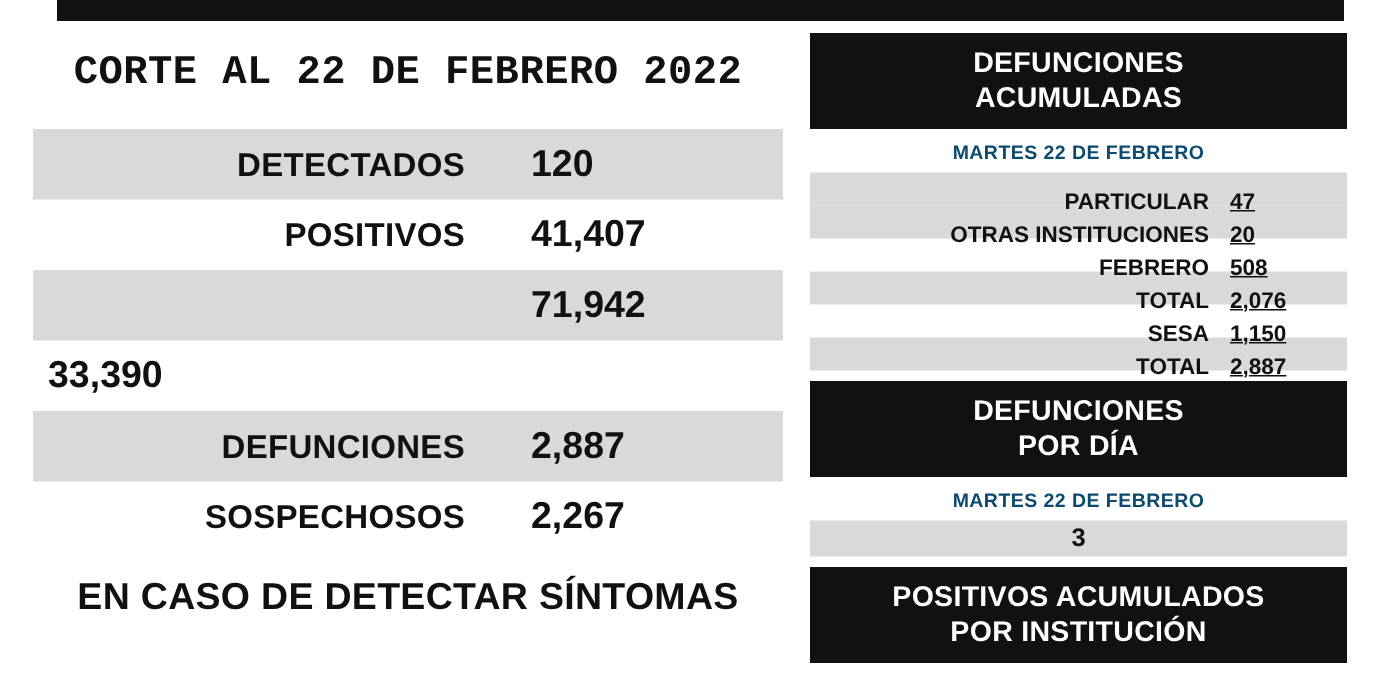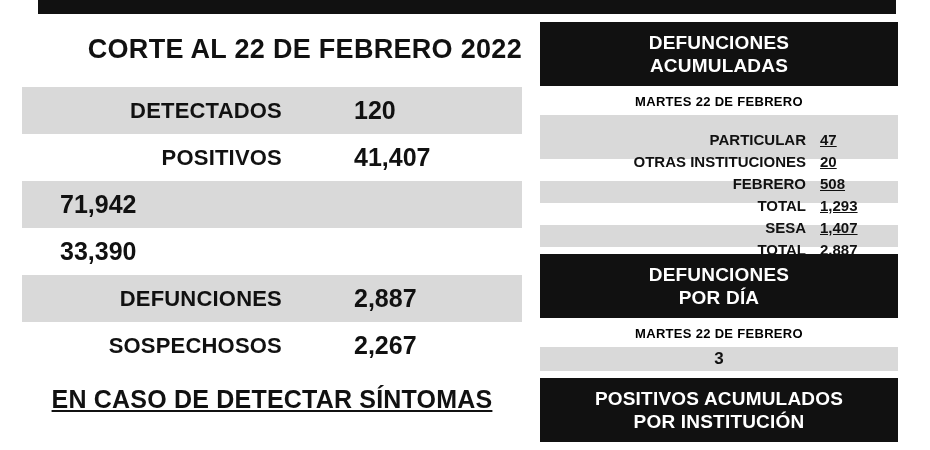--- a/index.html
+++ b/index.html
@@ -31,64 +31,64 @@
   }
 
   
   .left-col {
     position: absolute;
     left: 22px;
     top: 22px;
     width: 500px;
   }
   .corte-title {
-    text-align: right;
+    text-align: center;
     font-size: 27px;
     font-weight: bold;
     letter-spacing: 0.3px;
     color: #111111;
     margin: 12px 0 22px 0;
+    font-family: Liberation Mono, monospace;
   }
   .stat-row {
     position: relative;
     height: 47px;
     display: flex;
     align-items: center;
     justify-content: space-between;
     padding: 0 18px 0 10px;
     box-sizing: border-box;
   }
   .stat-row.shaded {
     background: #d9d9d9;
+    justify-content: flex-end;
   }
   .stat-label {
     font-size: 22px;
     font-weight: bold;
     letter-spacing: 0.2px;
     flex: 1;
     text-align: right;
     padding-right: 44px;
     white-space: nowrap;
   }
   .stat-value {
     font-size: 25px;
     font-weight: bold;
     width: 150px;
     text-align: left;
     white-space: nowrap;
-    margin-left: 28px;
   }
   .sintomas {
     text-align: center;
     font-size: 25px;
     font-weight: bold;
     letter-spacing: 0.2px;
     margin-top: 16px;
     white-space: nowrap;
-    text-decoration: underline;
   }
 
   
   .right-col {
     position: absolute;
     left: 540px;
     top: 22px;
     width: 358px;
   }
   .black-header {
@@ -100,25 +100,25 @@
     line-height: 23px;
     padding: 9px 4px;
     letter-spacing: 0.2px;
   }
   .subheader {
     text-align: center;
     font-size: 13px;
     font-weight: bold;
     letter-spacing: 0.3px;
     padding: 8px 0 6px 0;
-    color: #000000;
+    color: #0c4a6e;
   }
   .mini-row {
     display: flex;
-    align-items: flex-start;
+    align-items: center;
     height: 22px;
     font-size: 15px;
     font-weight: bold;
     padding: 16px 12px 0 0;
     box-sizing: border-box;
   }
   .mini-row.shaded {
     background: #d9d9d9;
   }
   .mini-label {
@@ -194,25 +194,25 @@
     <div class="mini-row shaded">
       <span class="mini-label">OTRAS INSTITUCIONES</span>
       <span class="mini-value">20</span>
     </div>
     <div class="mini-row">
       <span class="mini-label">FEBRERO</span>
       <span class="mini-value">508</span>
     </div>
     <div class="mini-row shaded">
       <span class="mini-label">TOTAL</span>
-      <span class="mini-value">1,293</span>
+      <span class="mini-value">2,076</span>
     </div>
     <div class="mini-row">
       <span class="mini-label">SESA</span>
-      <span class="mini-value">1,407</span>
+      <span class="mini-value">1,150</span>
     </div>
     <div class="mini-row shaded">
       <span class="mini-label">TOTAL</span>
       <span class="mini-value">2,887</span>
     </div>
 
     <div class="gap-sm"></div>
 
     <div class="black-header">
       <div>DEFUNCIONES</div>

